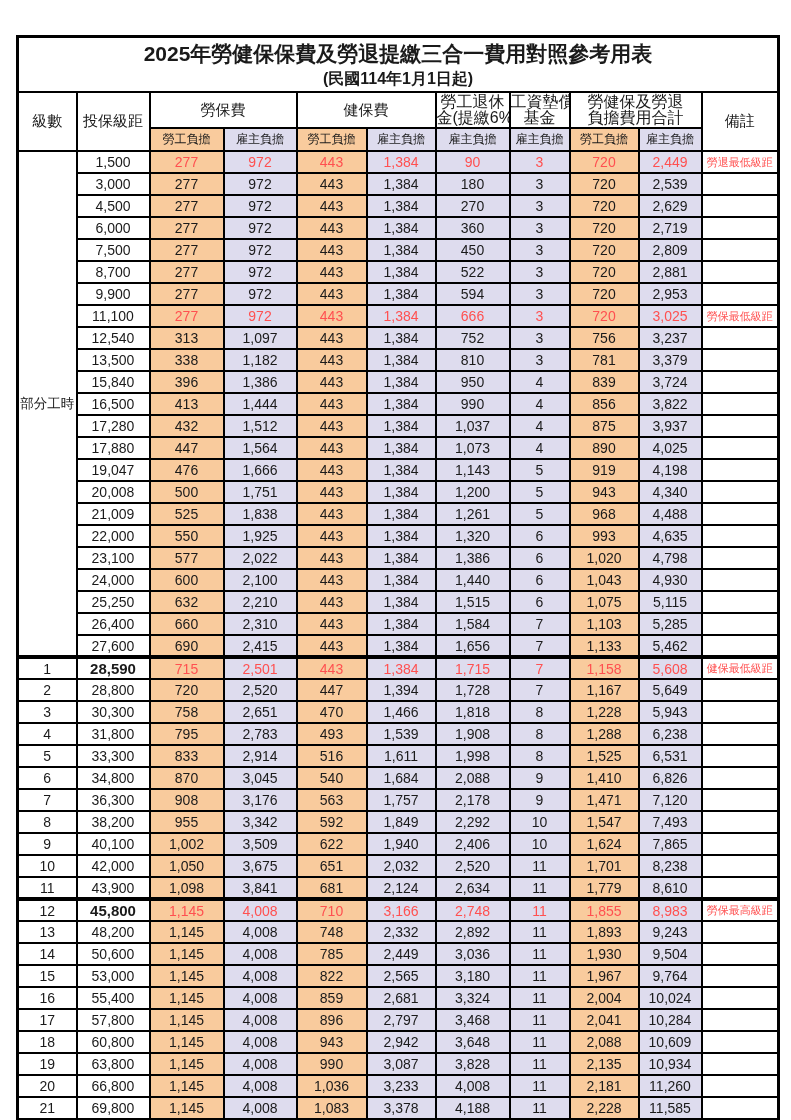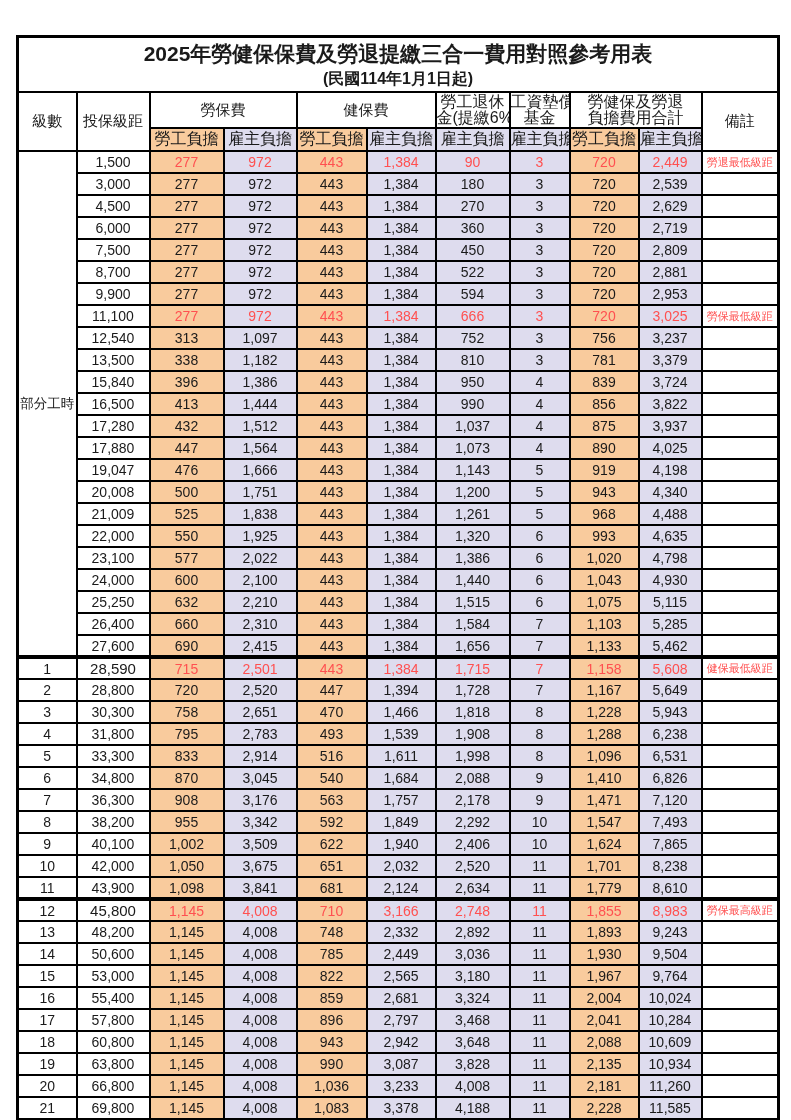--- a/index.html
+++ b/index.html
@@ -16,30 +16,30 @@
   th, td {
     border:2px solid var(--border,#000);
     text-align:center; vertical-align:middle;
     padding:0; overflow:hidden; white-space:nowrap;
     font-weight:400;
   }
   tr.title-row td { height:53px; }
   .title-line { font-size:21px; font-weight:700; line-height:27px; }
   .subtitle-line { font-size:16px; font-weight:700; line-height:23px; }
   tr.group-row th { height:34px; font-size:15px; }
-  tr.sub-row th { height:21px; font-size:16px;font-family:Liberation Mono, monospace; }
+  tr.sub-row th { height:21px; font-size:12px;font-family:Liberation Mono, monospace; }
   .two-line { font-size:16px; line-height:16px; }
   tbody tr { height:22px; }
   tbody td { font-size:14px; }
   .c-w { background:var(--worker-bg,#F9CB9D); }
   .c-e { background:var(--employer-bg,#DEDCEE); }
   .c-plain { background:#ffffff; }
   .c-remark { font-size:11px; color:var(--red,#FF5050); }
   tr.red-row td.val { color:var(--red,#FF5050); }
-  tr.bold-bracket td.c-bracket { font-weight:400; font-size:15px; }
+  tr.bold-bracket td.c-bracket { font-weight:700; font-size:15px; }
   tr.thick-top td { border-top:4px solid var(--border,#000); }
   td.c-parttime { font-size:13.5px;margin-left:20px; }
 </style>
 </head>
 <body>
 
 <div class="sheet">
   <table>
     <colgroup>
       <col style="width:59px">
@@ -423,21 +423,21 @@
         </tr>
         <tr>
           <td class="c-plain c-level">5</td>
           <td class="c-plain c-bracket">33,300</td>
           <td class="c-w val">833</td>
           <td class="c-e val">2,914</td>
           <td class="c-w val">516</td>
           <td class="c-e val">1,611</td>
           <td class="c-e val">1,998</td>
           <td class="c-e val">8</td>
-          <td class="c-w val">1,096</td>
+          <td class="c-w val">1,525</td>
           <td class="c-e val">6,531</td>
           <td class="c-plain c-remark"></td>
         </tr>
         <tr>
           <td class="c-plain c-level">6</td>
           <td class="c-plain c-bracket">34,800</td>
           <td class="c-w val">870</td>
           <td class="c-e val">3,045</td>
           <td class="c-w val">540</td>
           <td class="c-e val">1,684</td>

